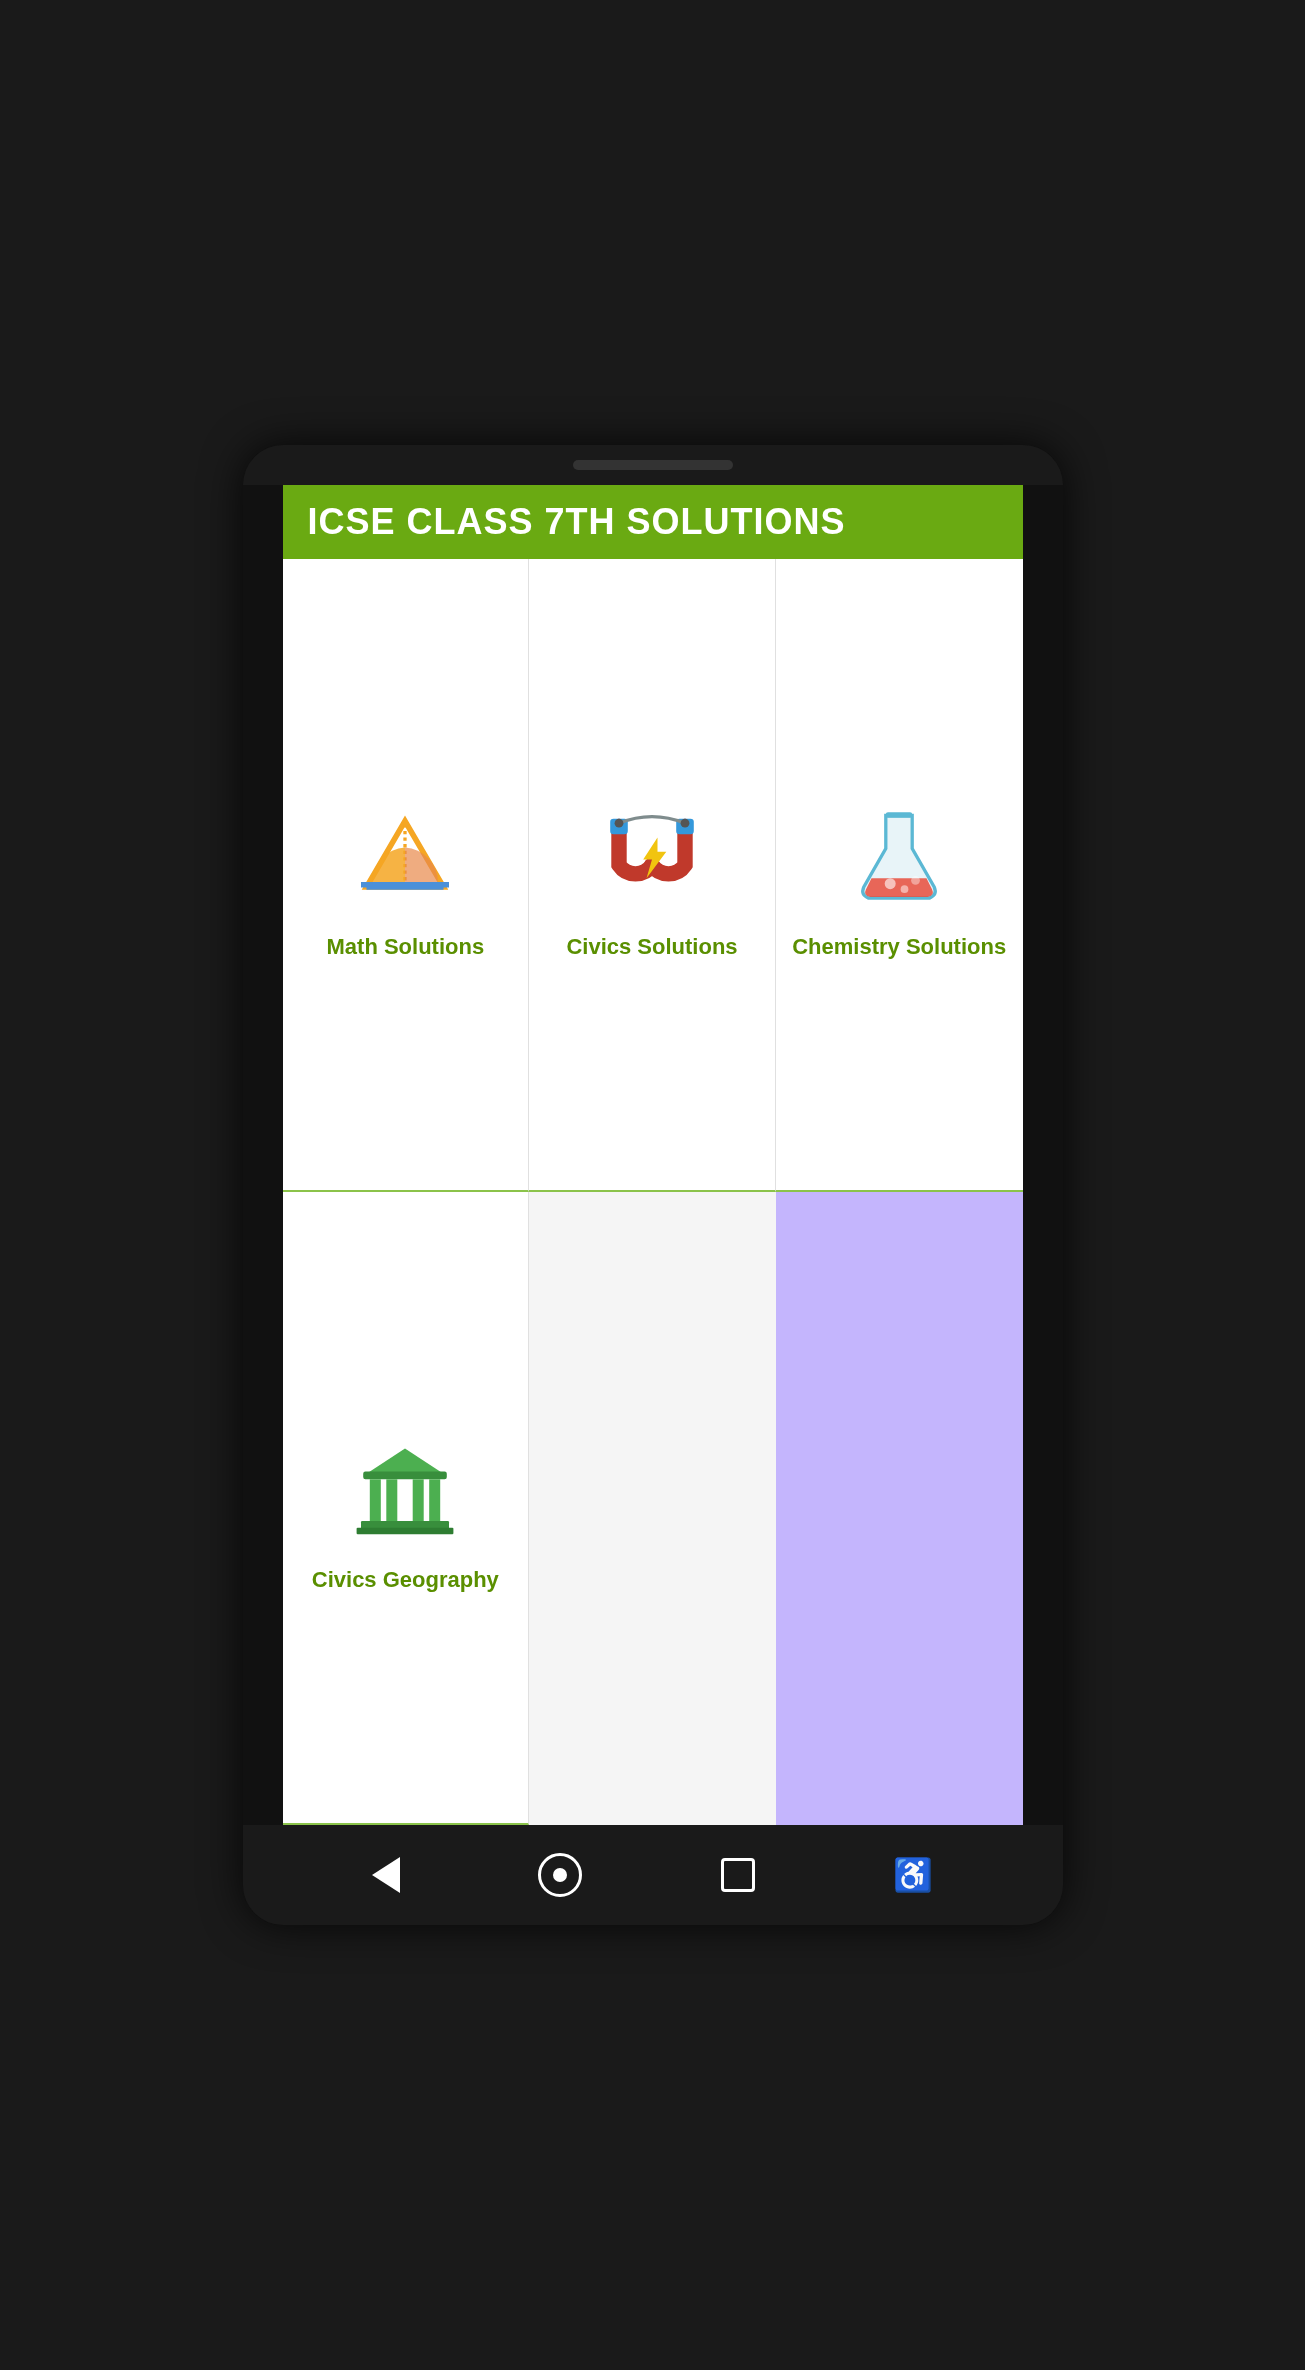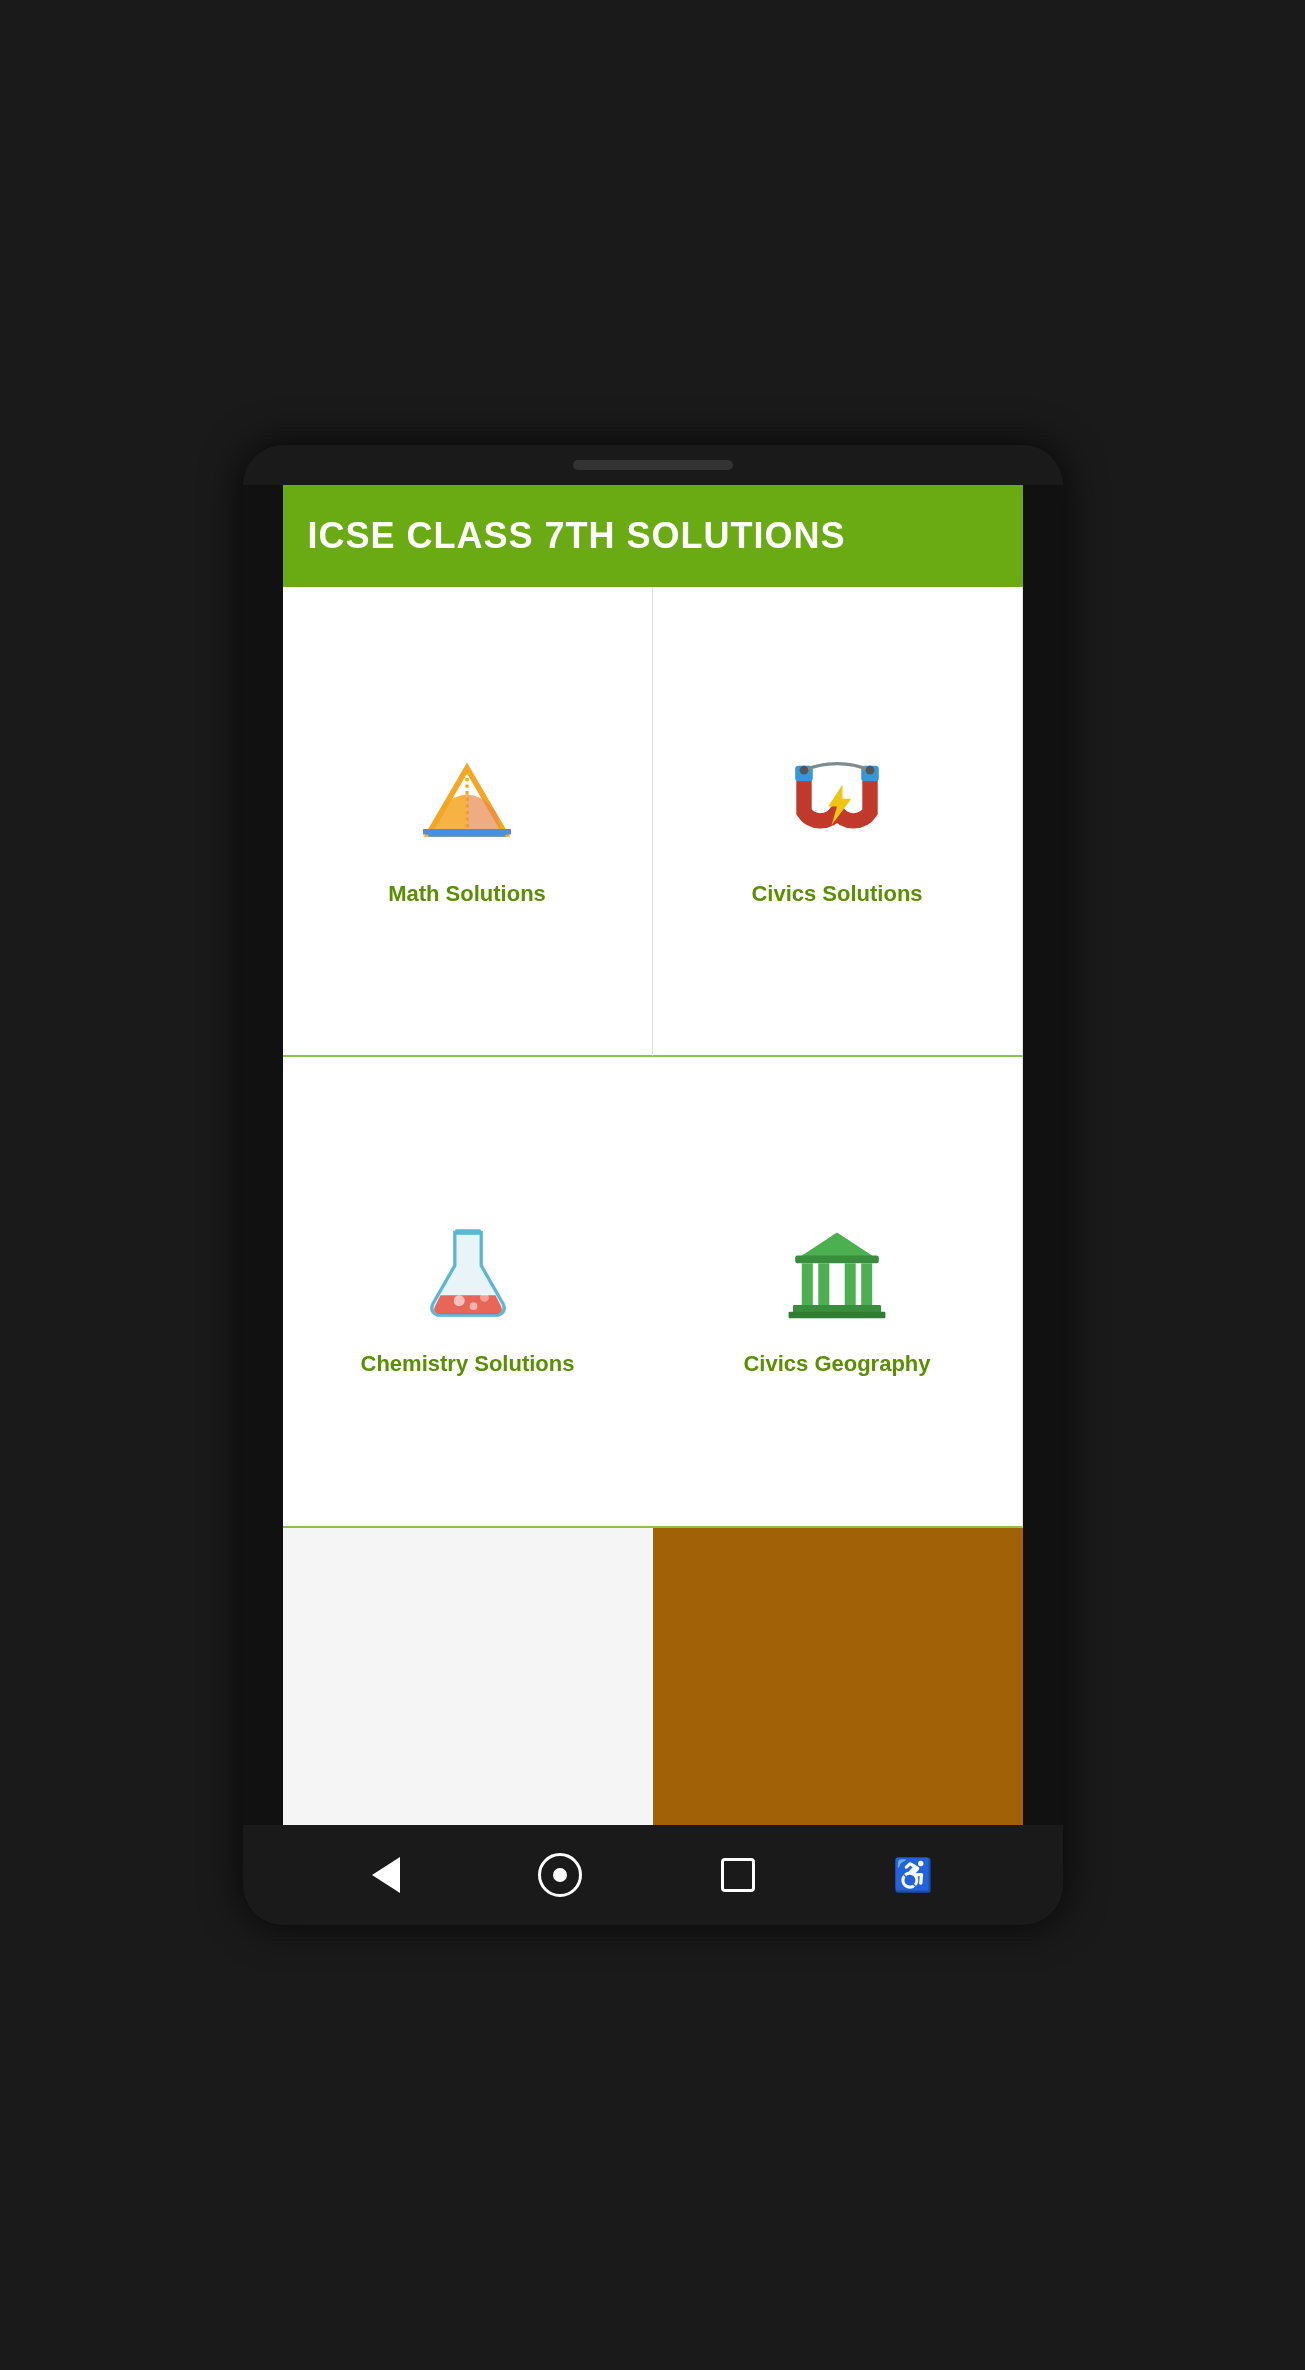--- a/index.html
+++ b/index.html
@@ -40,33 +40,33 @@
     .screen {
       width: 740px;
       flex: 1;
       background: #f5f5f5;
       overflow: hidden;
       display: flex;
       flex-direction: column;
     }
     .header {
       background: #6aaa12;
-      padding: 30px 25px;
+      padding: 16px 25px;
       width: 100%;
     }
     .header-title {
       color: white;
       font-size: 36px;
       font-weight: bold;
       letter-spacing: 1px;
     }
     .grid {
       display: grid;
-      grid-template-columns: repeat(2, 1fr);
-      background: #a16207;
+      grid-template-columns: repeat(3, 1fr);
+      background: #c4b5fd;
       flex: 1;
     }
     .grid-item {
       display: flex;
       flex-direction: column;
       align-items: center;
       justify-content: center;
       padding: 30px 15px;
       border-bottom: 2px solid #8bc34a;
       border-right: 1px solid #e0e0e0;

